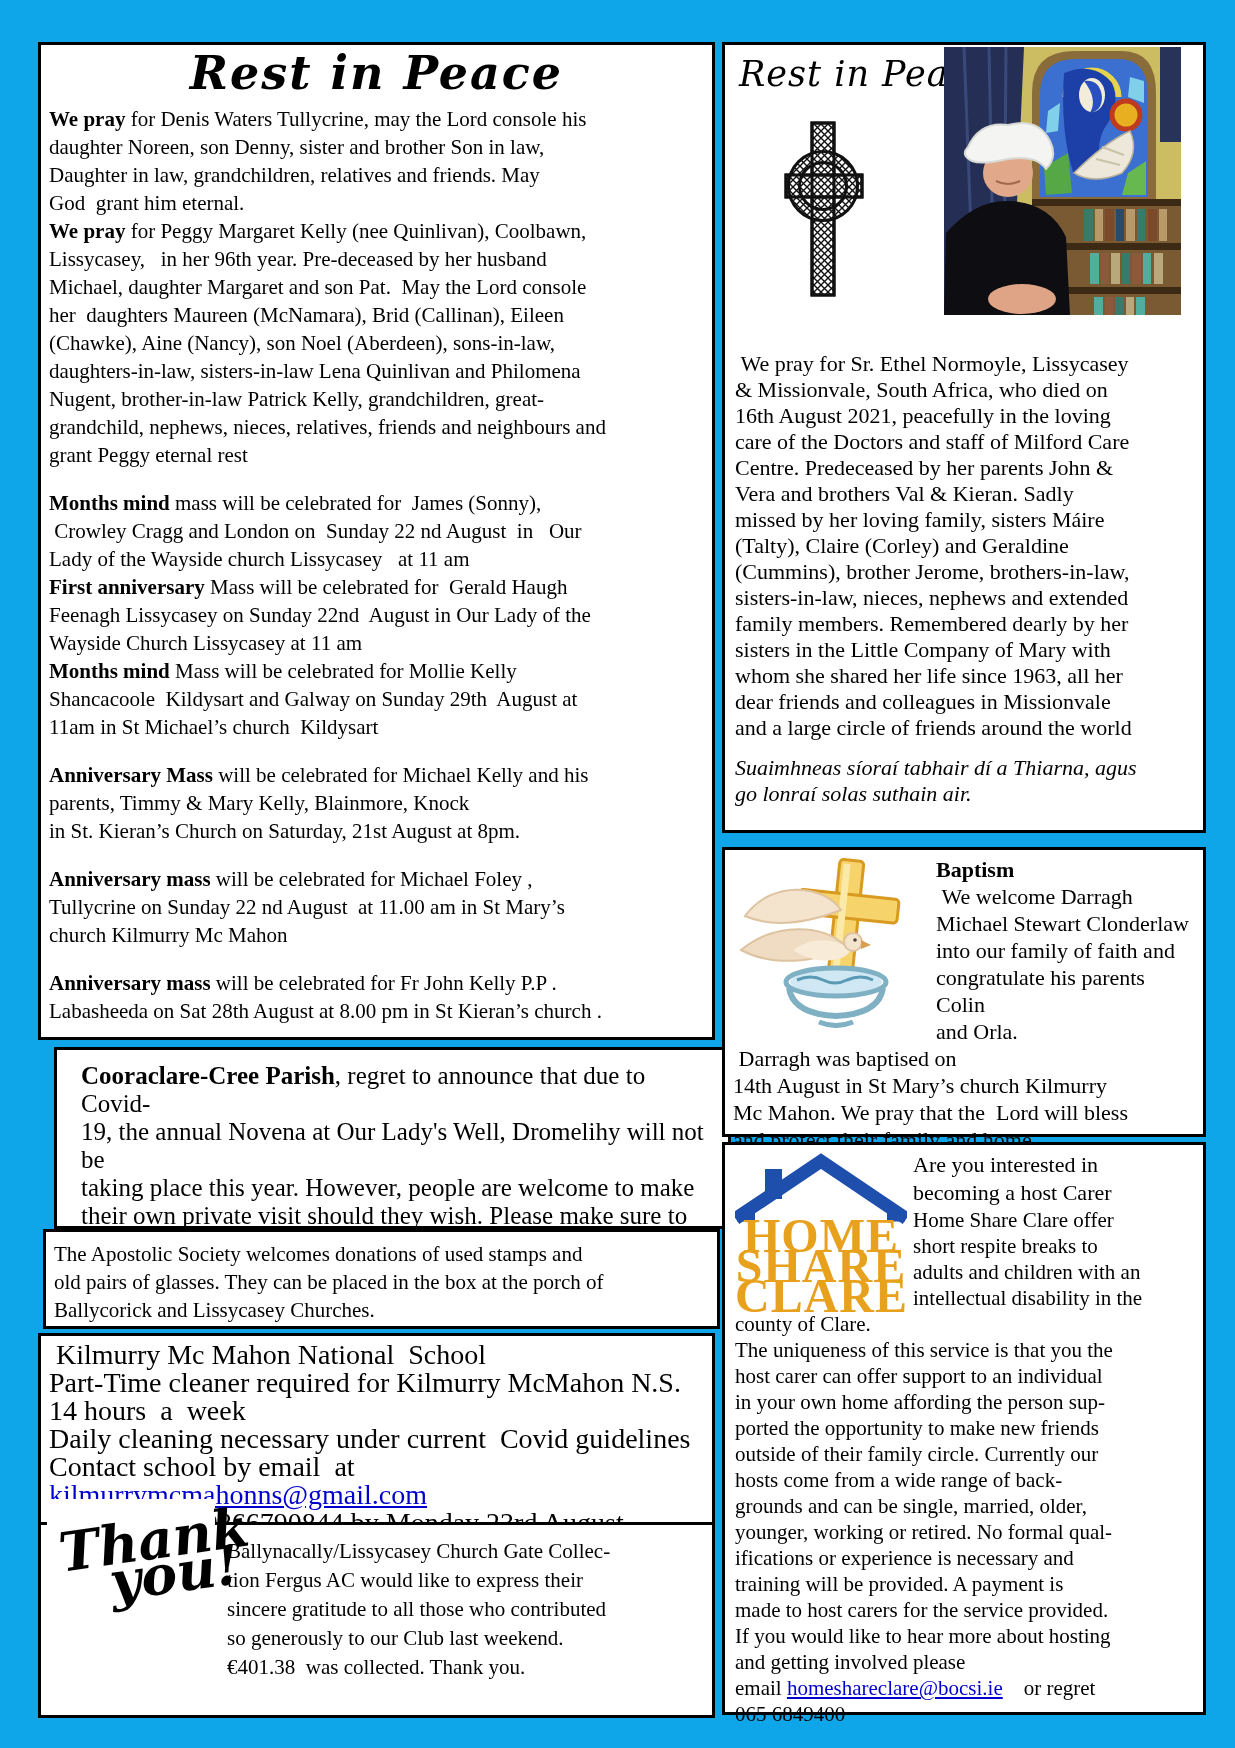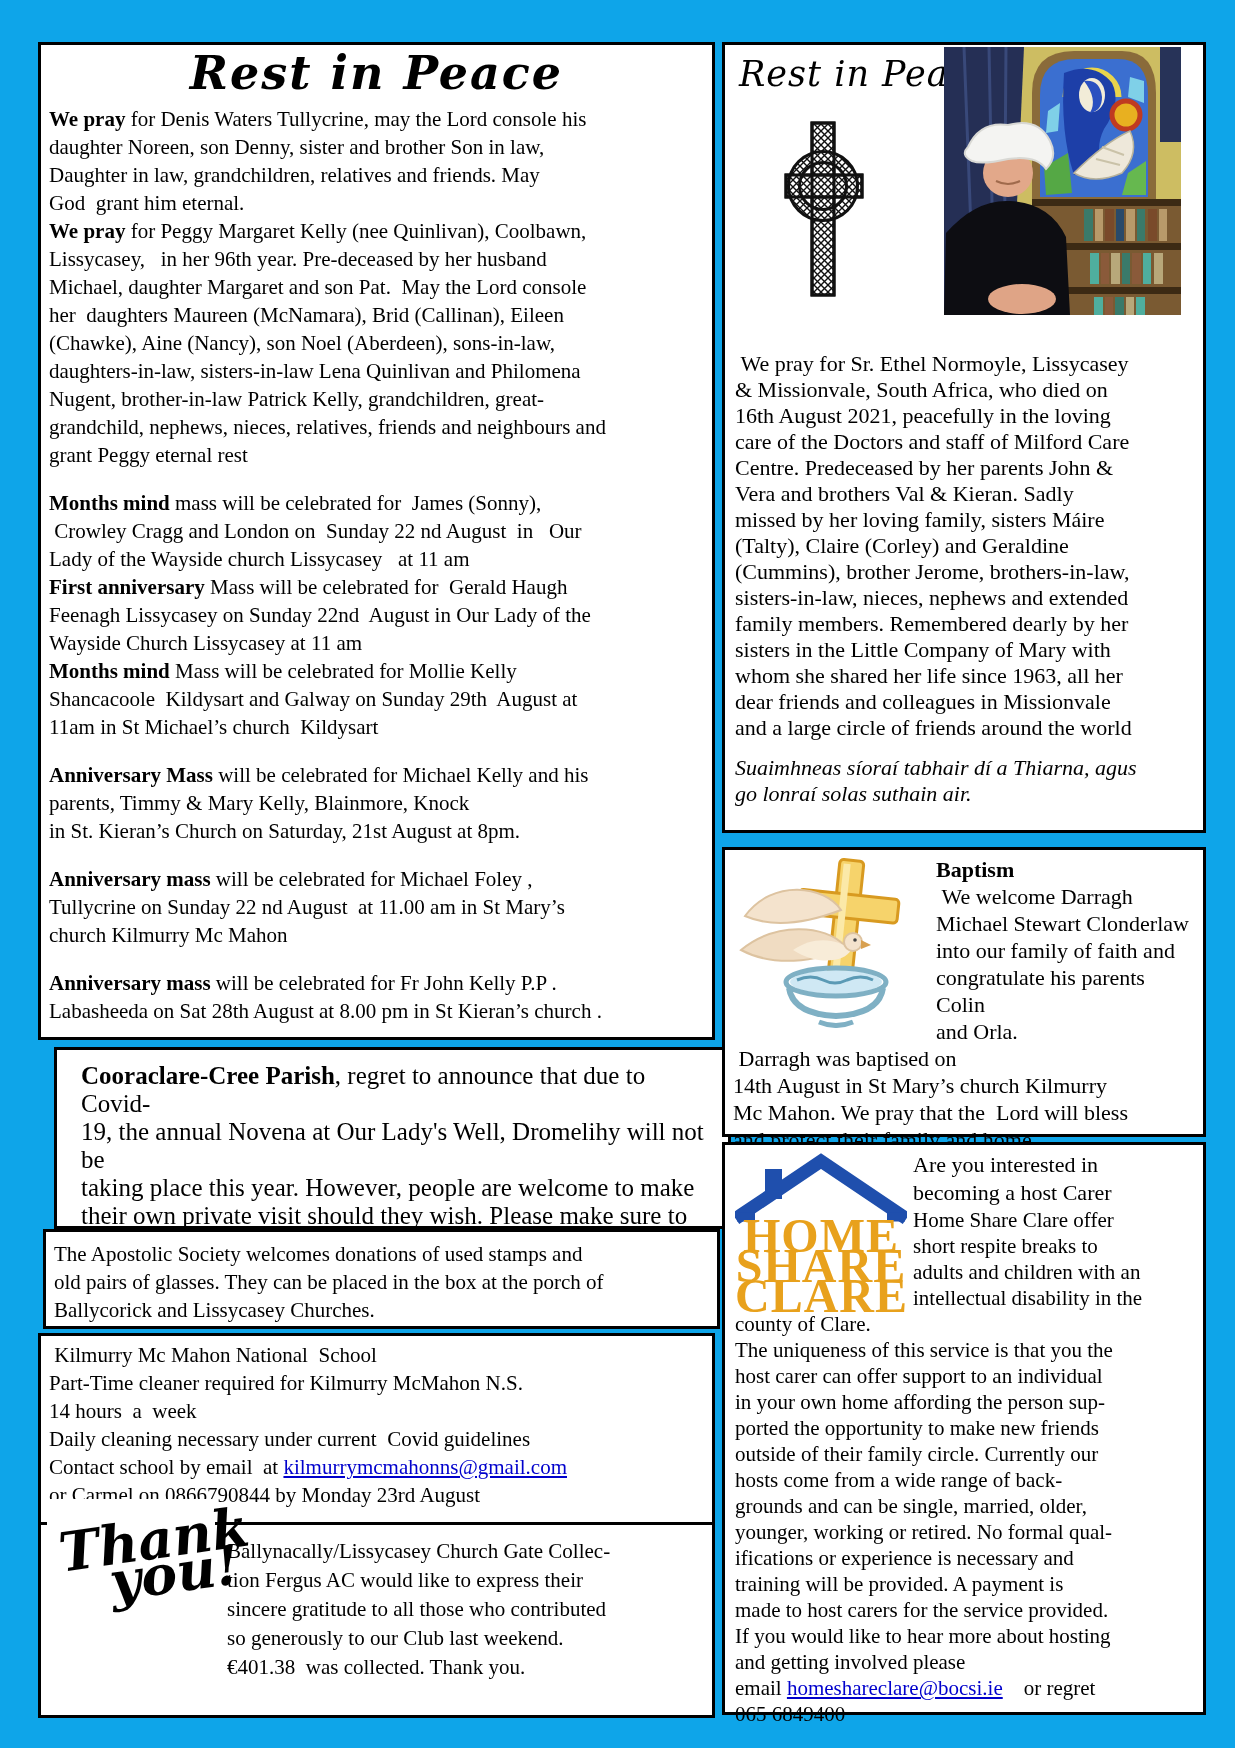--- a/index.html
+++ b/index.html
@@ -10,21 +10,21 @@
   p{margin:0;}
   a.link{color:#0000cc;text-decoration:underline;cursor:pointer;}
 
   
   .box-l1{left:38px;top:42px;width:677px;height:998px;padding:2px 8px 4px 8px;font-size:21px;line-height:28px;}
   .rip-title-left{font-family:"DejaVu Serif",serif;font-style:italic;font-weight:bold;
                   font-size:46px;line-height:52px;text-align:center;letter-spacing:2px;margin:0 0 6px 0;}
   .gap{height:20px;}
   .box-l2{left:38px;top:1047px;width:677px;height:182px;padding:12px 24px;font-size:25px;line-height:28px;margin-left:16px;}
   .box-l3{left:43px;top:1229px;width:677px;height:100px;padding:8px 8px;font-size:21px;line-height:28px;}
-  .box-l4{left:38px;top:1333px;width:677px;height:198px;padding:5px 8px;font-size:21px;line-height:28px;}
+  .box-l4{left:38px;top:1333px;width:677px;height:198px;padding:5px 8px;font-size:28px;line-height:28px;}
   .box-l5{left:38px;top:1522px;width:677px;height:196px;padding:8px 8px;font-size:21px;line-height:29px;overflow:visible;}
   .ty-logo{position:absolute;left:6px;top:-26px;width:168px;height:158px;background:#fff;}
   .ty-script{transform:rotate(-8deg);font-family:"DejaVu Serif",serif;font-style:italic;font-weight:bold;
              font-size:54px;line-height:50px;margin:18px 0 0 14px;}
   .ty-script .l2{margin:-14px 0 0 46px;}
   .ty-text{margin-left:178px;padding-top:4px;}
 
   
   .box-r1{left:722px;top:42px;width:484px;height:791px;padding:6px 10px;font-size:22px;line-height:26px;}
   .r1-top{position:relative;height:300px;}

